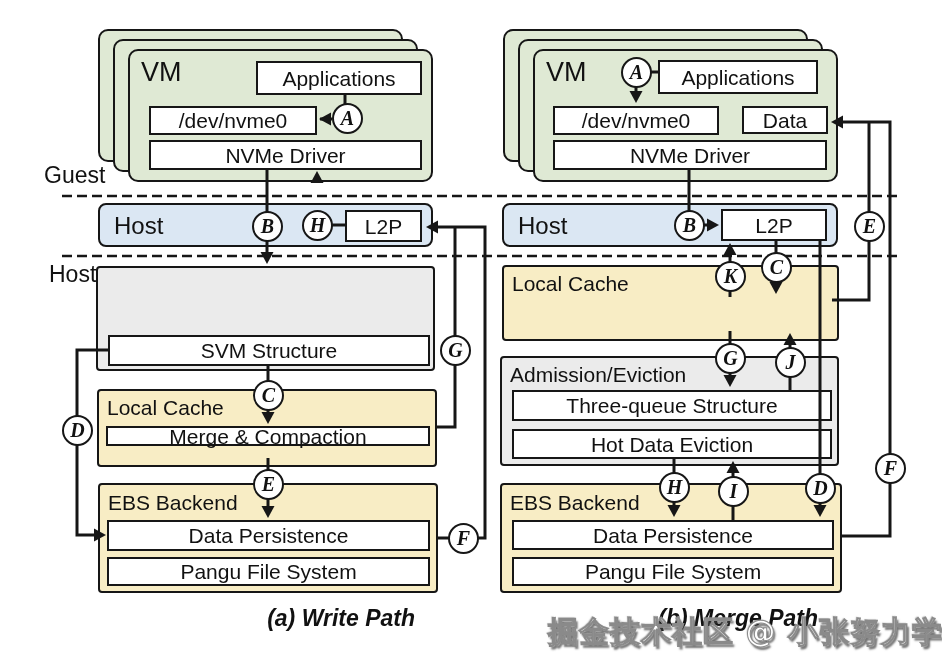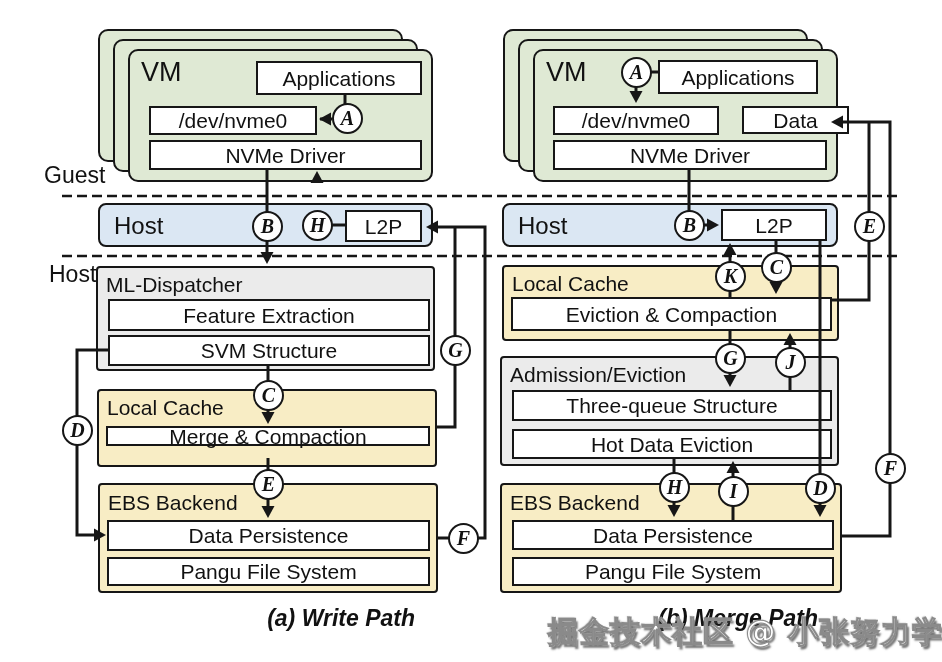--- a/index.html
+++ b/index.html
@@ -52,51 +52,48 @@
   <div class="abs inner z3" style="left:149px;top:140px;width:273px;height:30px">NVMe Driver</div>
 
   <div class="abs sidelabel z3" style="left:28px;top:164px">Guest</div>
   <div class="abs sidelabel z3" style="left:33px;top:263px">Host</div>
 
   <div class="abs panel blue z2" style="left:98px;top:203px;width:335px;height:44px"></div>
   <div class="abs hostlabel z3" style="left:114px;top:214px">Host</div>
   <div class="abs inner z3" style="left:345px;top:210px;width:77px;height:32px">L2P</div>
 
   <div class="abs panel gray z2" style="left:96px;top:266px;width:339px;height:105px"></div>
-  <div class="abs plabel z3" style="left:106px;top:274px">ML-Dispatcher</div>
-  <div class="abs inner z3" style="left:108px;top:299px;width:322px;height:32px">Feature Extraction</div>
   <div class="abs inner z3" style="left:108px;top:335px;width:322px;height:31px">SVM Structure</div>
 
   <div class="abs panel yellow z2" style="left:97px;top:389px;width:340px;height:78px"></div>
   <div class="abs plabel z3" style="left:107px;top:397px">Local Cache</div>
   <div class="abs inner z3" style="left:106px;top:426px;width:324px;height:20px">Merge &amp; Compaction</div>
 
   <div class="abs panel yellow z2" style="left:98px;top:483px;width:340px;height:110px"></div>
   <div class="abs plabel z3" style="left:108px;top:492px">EBS Backend</div>
   <div class="abs inner z3" style="left:107px;top:520px;width:323px;height:31px">Data Persistence</div>
   <div class="abs inner z3" style="left:107px;top:557px;width:323px;height:29px">Pangu File System</div>
 
   <div class="abs caption z3" style="left:115px;top:605px;width:300px">(a) Write Path</div>
 
   <div class="abs vmcard z1" style="left:503px;top:29px;width:305px;height:133px"></div>
   <div class="abs vmcard z1" style="left:518px;top:39px;width:305px;height:133px"></div>
   <div class="abs vmcard z2" style="left:533px;top:49px;width:305px;height:133px"></div>
   <div class="abs biglabel z3" style="left:546px;top:59px">VM</div>
   <div class="abs inner z3" style="left:658px;top:60px;width:160px;height:34px">Applications</div>
   <div class="abs inner z3" style="left:553px;top:106px;width:166px;height:29px">/dev/nvme0</div>
-  <div class="abs inner z3" style="left:742px;top:106px;width:107px;height:28px">Data</div>
+  <div class="abs inner z3" style="left:742px;top:106px;width:86px;height:28px">Data</div>
   <div class="abs inner z3" style="left:553px;top:140px;width:274px;height:30px">NVMe Driver</div>
 
   <div class="abs panel blue z2" style="left:502px;top:203px;width:336px;height:44px"></div>
   <div class="abs hostlabel z3" style="left:518px;top:214px">Host</div>
   <div class="abs inner z3" style="left:721px;top:209px;width:106px;height:32px">L2P</div>
 
   <div class="abs panel yellow z2" style="left:502px;top:265px;width:337px;height:76px"></div>
   <div class="abs plabel z3" style="left:512px;top:273px">Local Cache</div>
-  <div class="abs inner z3" style="left:511px;top:297px;width:321px;height:34px">Eviction &amp; Compaction</div>
 
   <div class="abs panel gray z2" style="left:500px;top:356px;width:339px;height:110px"></div>
   <div class="abs plabel z3" style="left:510px;top:364px">Admission/Eviction</div>
   <div class="abs inner z3" style="left:512px;top:390px;width:320px;height:31px">Three-queue Structure</div>
   <div class="abs inner z3" style="left:512px;top:429px;width:320px;height:30px">Hot Data Eviction</div>
 
   <div class="abs panel yellow z2" style="left:500px;top:483px;width:342px;height:110px"></div>
   <div class="abs plabel z3" style="left:510px;top:492px">EBS Backend</div>
   <div class="abs inner z3" style="left:512px;top:520px;width:322px;height:30px">Data Persistence</div>
   <div class="abs inner z3" style="left:512px;top:557px;width:322px;height:29px">Pangu File System</div>

